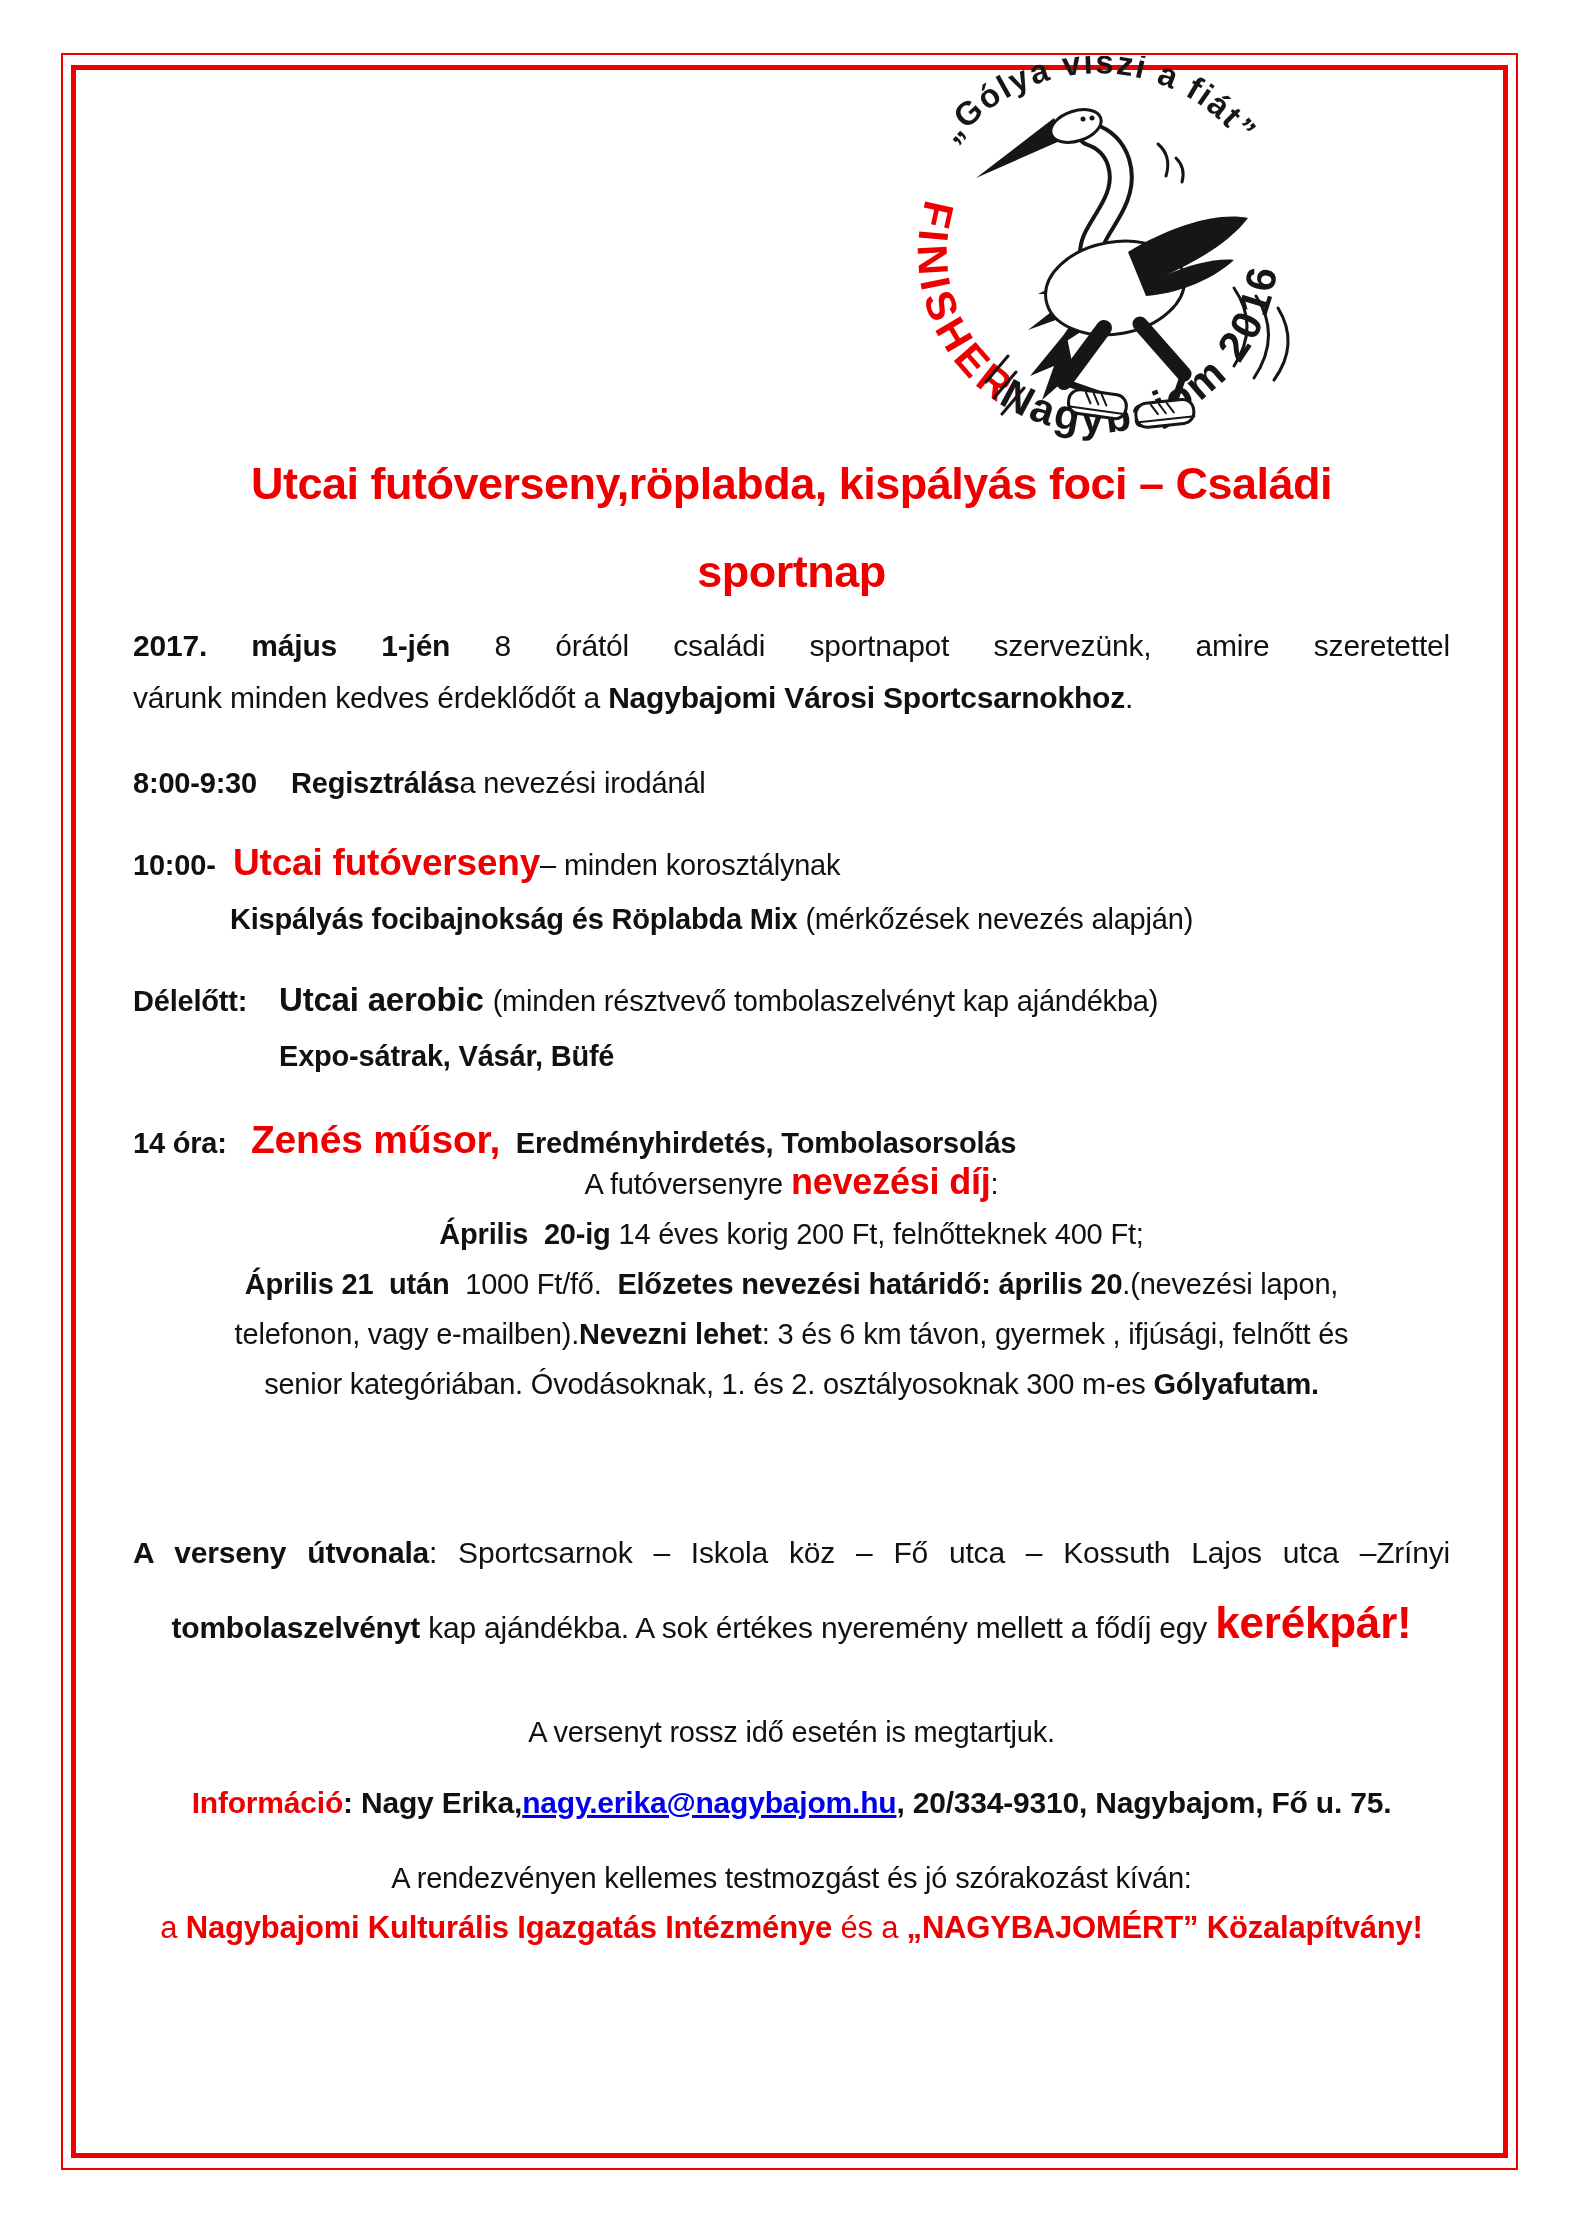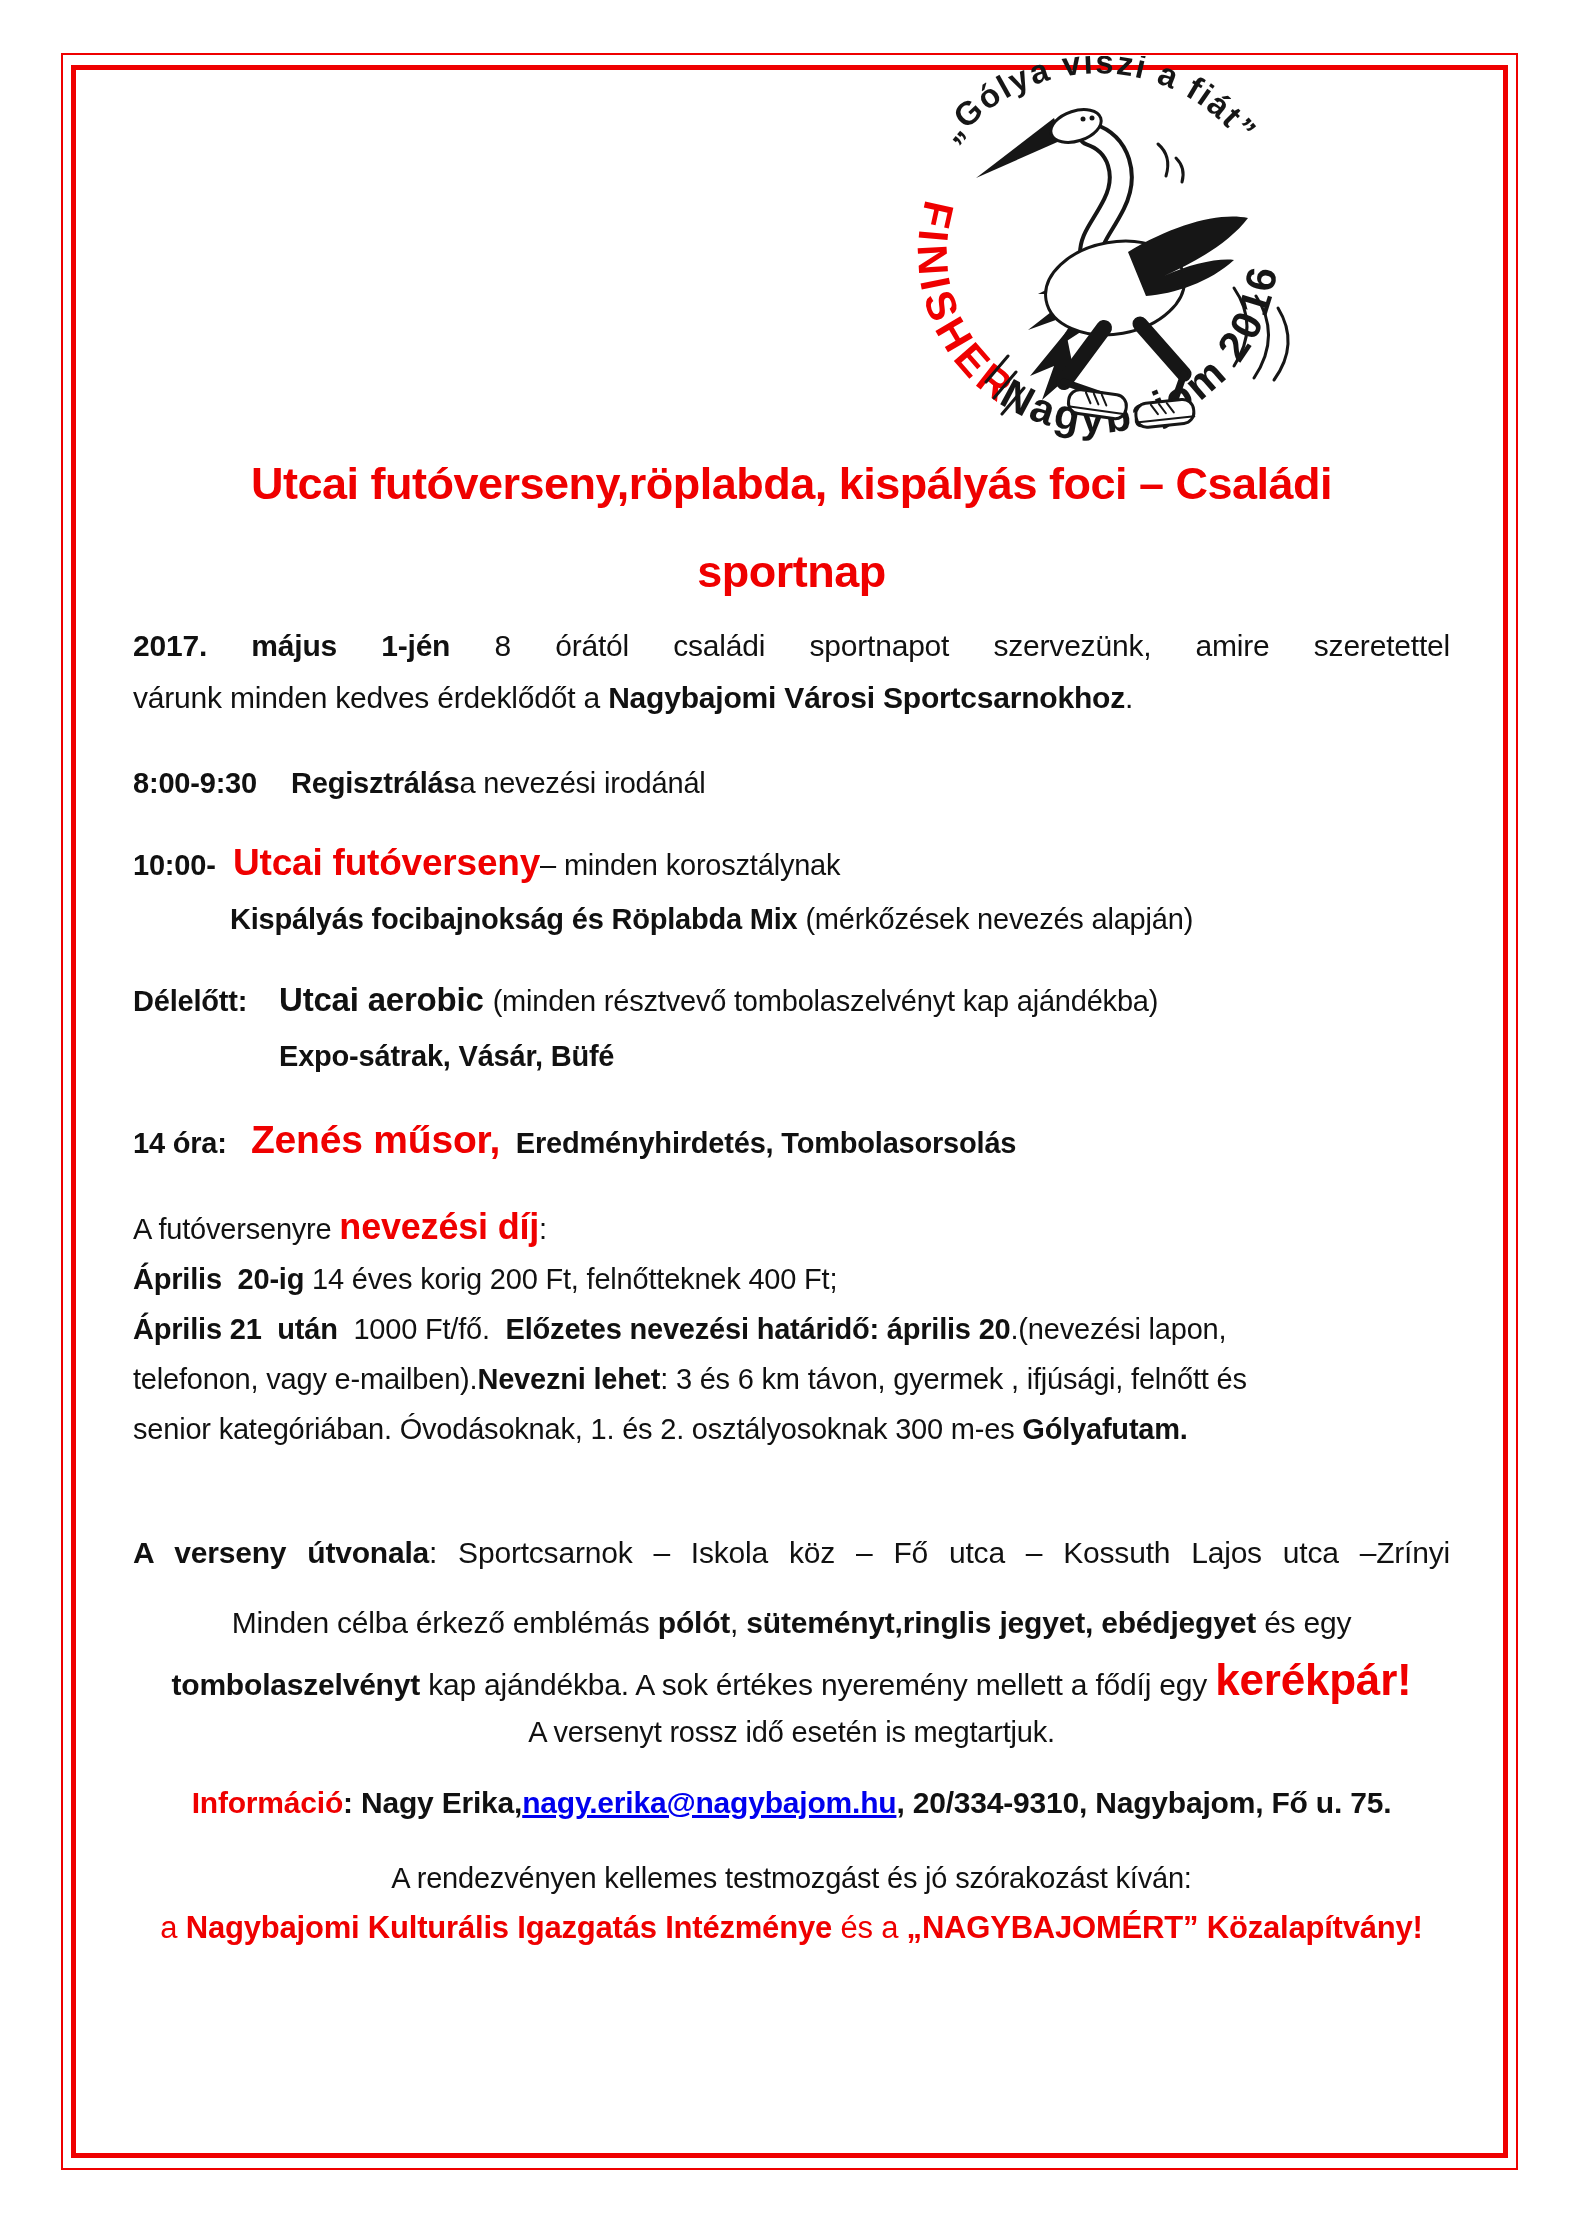--- a/index.html
+++ b/index.html
@@ -55,21 +55,21 @@
   .blk-reg{top:763px;}
   .blk-10{top:840px;}
   .blk-10 .line{line-height:46px;}
   .blk-kis{top:899px;}
   .blk-kis .line{padding-left:97px;}
   .blk-del{top:980px;}
   .blk-expo{top:1036px;}
   .blk-expo .line{padding-left:146px;}
   .blk-14{top:1116px;}
   .blk-14 .line{line-height:48px;}
-  .blk-fees{top:1202px;}
+  .blk-fees{top:1157px;text-align:center;}
   .blk-fees .line{line-height:50px;}
   .blk-route{top:1526px;}
   .blk-route .line{font-size:30px;line-height:54px;}
   .blk-prize{top:1594px;}
   .blk-prize .line{font-size:30px;line-height:57px;}
   .blk-weather{top:1712px;}
   .blk-info{top:1782px;}
   .blk-info .line{font-size:30px;font-weight:bold;line-height:42px;}
   .blk-closing1{top:1858px;}
   .blk-closing2{top:1906px;}
@@ -198,21 +198,20 @@
       <div class="line"><span class="b">Április 21  után</span><span>  1000 Ft/fő.  </span><span class="b">Előzetes nevezési határidő: április 20</span><span>.(nevezési lapon,</span></div>
       <div class="line"><span>telefonon, vagy e-mailben).</span><span class="b">Nevezni lehet</span><span>: 3 és 6 km távon, gyermek , ifjúsági, felnőtt és</span></div>
       <div class="line"><span>senior kategóriában. Óvodásoknak, 1. és 2. osztályosoknak 300 m-es </span><span class="b">Gólyafutam.</span></div>
     </div>
 
     <div class="blk blk-route">
       <div class="line just"><span class="b">A verseny útvonala</span><span>: Sportcsarnok – Iskola köz – Fő utca – Kossuth Lajos utca –Zrínyi</span></div>
     </div>
 
     <div class="blk blk-prize">
-      <div class="line center"><span>Minden célba érkező emblémás </span><span class="b">pólót</span><span>, </span><span class="b">süteményt,ringlis jegyet, ebédjegyet</span><span> és egy</span></div>
       <div class="line center"><span class="b">tombolaszelvényt</span><span> kap ajándékba. A sok értékes nyeremény mellett a fődíj egy </span><span class="bike-red">kerékpár!</span></div>
     </div>
 
     <div class="blk blk-weather">
       <div class="line center">A versenyt rossz idő esetén is megtartjuk.</div>
     </div>
 
     <div class="blk blk-info">
       <div class="line center"><span class="red">Információ</span><span>: Nagy Erika,</span><a class="email">nagy.erika@nagybajom.hu</a><span>, 20/334-9310, Nagybajom, Fő u. 75.</span></div>
     </div>

